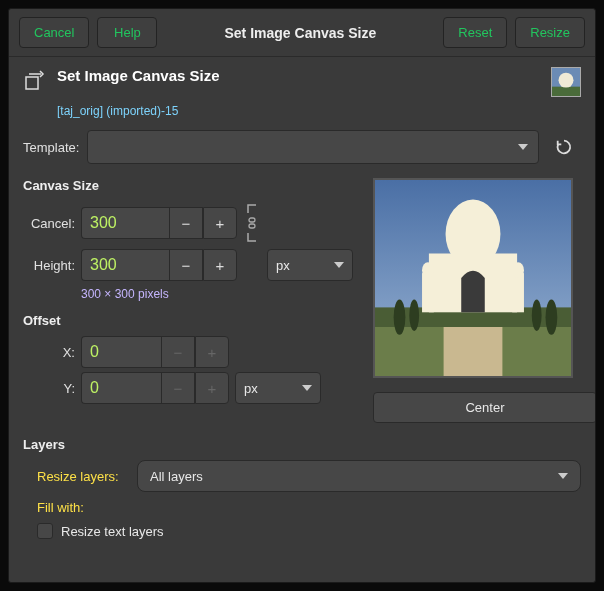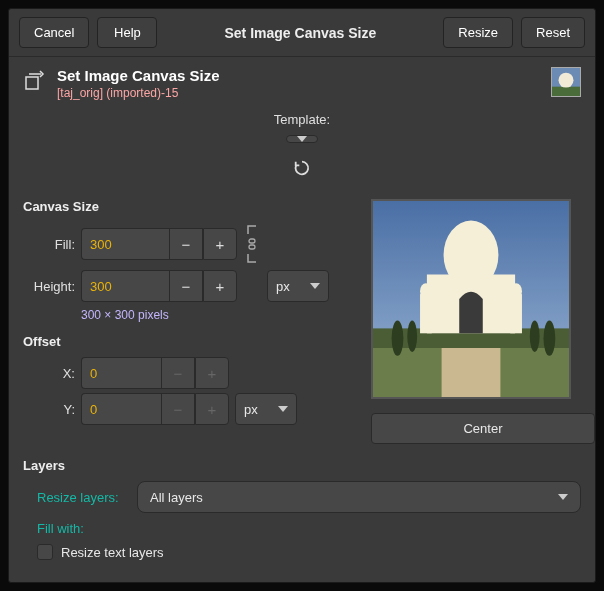--- a/index.html
+++ b/index.html
@@ -24,21 +24,21 @@
     display: flex;
     align-items: center;
     padding: 8px 10px;
     gap: 8px;
     border-bottom: 1px solid #2a2a2a;
   }
   .btn {
     background: #3f3f3f;
     border: 1px solid #232323;
     border-radius: 4px;
-    color: #ffffff;
+    color: #22c55e;
     padding: 7px 14px;
     font-size: 13px;
     cursor: pointer;
     min-width: 60px;
     text-align: center;
   }
   .title-text {
     flex: 1;
     text-align: center;
     font-weight: 600;
@@ -60,52 +60,52 @@
     width: 24px; height: 24px;
     margin-top: 2px;
   }
   .header-text h2 {
     font-size: 15px;
     font-weight: 600;
     color: #fff;
   }
   .header-text .sub {
     font-size: 12px;
-    color: #fca5a5;
-    margin-top: 2px;
+    color: #7dd3fc;
+    margin-top: 20px;
   }
   .thumb {
     width: 30px; height: 30px;
     border: 1px solid #aaa;
     margin-left: auto;
   }
   .row {
     display: flex;
     align-items: center;
     gap: 8px;
   }
-  .template-row { margin-bottom: 14px; flex-direction: column; }
+  .template-row { margin-bottom: 14px; }
   .label { color: #e0e0e0; }
   .combo {
     flex: 1;
     background: #474747;
     border: 1px solid #2a2a2a;
     border-radius: 4px;
     height: 34px;
     display: flex;
     align-items: center;
     justify-content: flex-end;
     padding: 0 10px;
   }
   .combo-small {
     background: #474747;
     border: 1px solid #2a2a2a;
     border-radius: 4px;
     height: 32px;
-    width: 62px;
+    width: 86px;
     display: flex;
     align-items: center;
     justify-content: space-between;
     padding: 0 8px;
     font-size: 13px;
   }
   .tri-down {
     width: 0; height: 0;
     border-left: 5px solid transparent;
     border-right: 5px solid transparent;
@@ -146,23 +146,23 @@
   .spin {
     display: flex;
     height: 32px;
   }
   .spin input {
     width: 88px;
     background: #474747;
     border: 1px solid #2a2a2a;
     border-right: none;
     border-radius: 4px 0 0 4px;
-    color: #eab308;
+    color: #bef264;
     padding: 0 8px;
-    font-size: 13px;
+    font-size: 16px;
   }
   .spin .step {
     width: 34px;
     background: #474747;
     border: 1px solid #2a2a2a;
     border-left: 1px solid #2a2a2a;
     display: flex; align-items: center; justify-content: center;
     cursor: pointer;
     font-size: 15px;
     color: #ddd;
@@ -201,21 +201,21 @@
     cursor: pointer;
   }
   .layers-section { margin-top: 14px; }
   .layers-row {
     display: flex;
     align-items: center;
     gap: 10px;
     margin-bottom: 8px;
     padding-left: 14px;
   }
-  .layers-label { width: 90px; color: #14b8a6; }
+  .layers-label { width: 90px; color: #fde047; }
   .combo-wide {
     flex: 1;
     background: #474747;
     border: 1px solid #2a2a2a;
     border-radius: 8px;
     height: 32px;
     display: flex;
     align-items: center;
     justify-content: space-between;
     padding: 0 12px;
@@ -237,22 +237,22 @@
 </style>
 </head>
 <body>
 
 <div class="window">
 
   <div class="titlebar">
     <div class="btn">Cancel</div>
     <div class="btn">Help</div>
     <div class="title-text">Set Image Canvas Size</div>
+    <div class="btn">Reset</div>
     <div class="btn">Resize</div>
-    <div class="btn">Reset</div>
   </div>
 
   <div class="content">
 
     <div class="header-row">
       <div class="header-icon">
         <svg viewBox="0 0 24 24" width="24" height="24">
           <rect x="3" y="8" width="12" height="12" fill="none" stroke="#ddd" stroke-width="1.5"></rect>
           <path d="M6 5 L18 5 M17 2 L20 5 L17 8" fill="none" stroke="#ddd" stroke-width="1.5"></path>
         </svg>
@@ -282,21 +282,21 @@
           <path d="M3 3 L3 7 L7 7" fill="none" stroke="#ddd" stroke-width="2"></path>
         </svg>
       </div>
     </div>
 
     <div class="two-col">
       <div class="left-col">
         <div class="section-title">Canvas Size</div>
 
         <div class="field-row">
-          <span class="field-label">Fill:</span>
+          <span class="field-label">Cancel:</span>
           <div class="spin">
             <input value="300" style="">
             <div class="step">−</div>
             <div class="step">+</div>
           </div>
           <div class="chain">
             <svg width="12" height="10">
                 <path d="M2 10 L2 2 L10 2" fill="none" stroke="#aaa" stroke-width="1.5"></path>
               </svg>
             <svg width="14" height="14">

